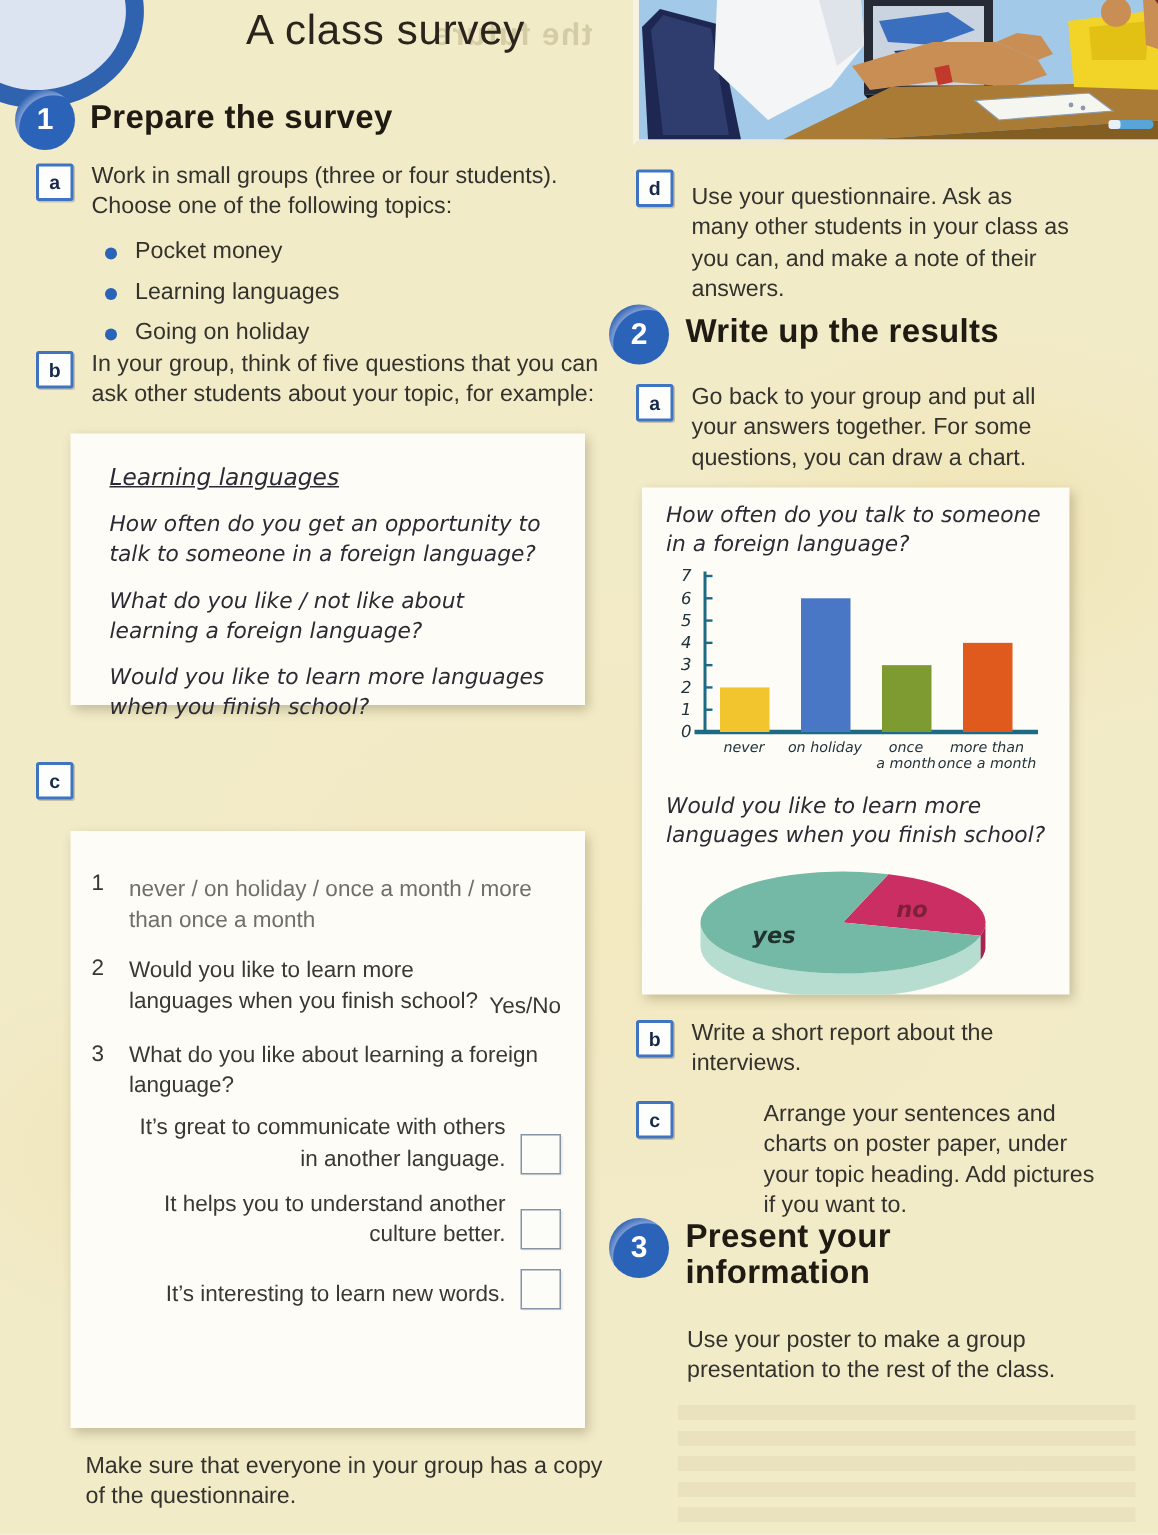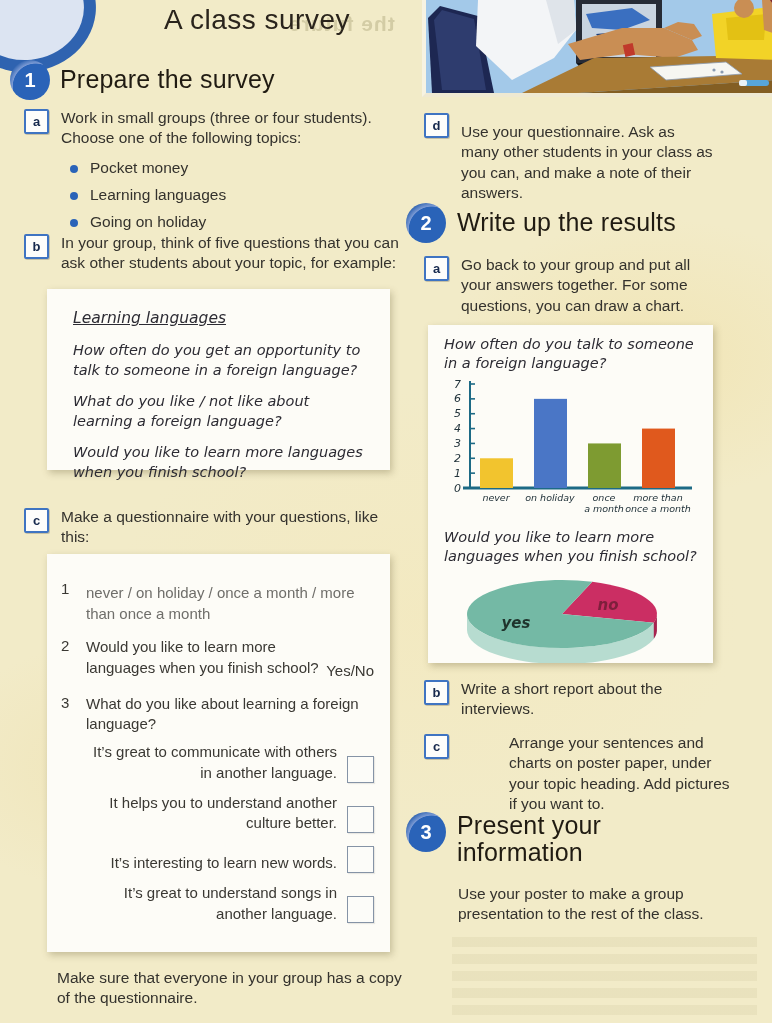--- a/index.html
+++ b/index.html
@@ -16,21 +16,21 @@
     border:12px solid #2f63b0;background:#dce4f2;transform:rotate(-6deg);}
   .page-title{left:50px;top:4px;width:300px;text-align:right;font-size:28px;
     color:#2a241c;font-weight:500;letter-spacing:.5px;}
   .bleed-title{left:288px;top:12px;transform:scaleX(-1);font-size:21px;font-weight:700;
     color:#938c5e;opacity:.32;letter-spacing:1px;}
   .illu{left:422px;top:0;width:350px;height:93px;border-left:4px solid #f7f3e2;
     border-bottom:4px solid #efe9d2;}
   .badge-num{width:40px;height:40px;border-radius:50%;
     background:radial-gradient(circle at 64% 66%, #2a63b8 61%, #7b9ad4 63%, #2f63b0 78%);
     color:#fff;font-weight:700;font-size:20px;display:flex;align-items:center;justify-content:center;}
-  .sec-title{font-size:25px;font-weight:400;color:#201b12;line-height:1.08;letter-spacing:.2px;}
+  .sec-title{font-size:22px;font-weight:700;color:#201b12;line-height:1.08;letter-spacing:.2px;}
   .item{display:flex;gap:12px;align-items:flex-start;}
   .badge-letter{width:21px;height:21px;flex:none;background:#fdfdfb;border:2px solid #3f74c2;
     border-radius:2px;color:#16294d;font-weight:700;font-size:13px;display:flex;
     align-items:center;justify-content:center;box-shadow:1px 1px 0 rgba(0,0,0,.18);margin-top:1px;}
   .itext{font-size:15.5px;line-height:1.32;color:#34322d;}
   .bullet{display:flex;align-items:center;gap:12px;height:27px;}
   .dot{width:8px;height:8px;border-radius:50%;background:#2a63b8;flex:none;}
   .card{background:#fdfcf7;box-shadow:2px 3px 7px rgba(90,80,40,.3);}
   .hand{font-family:"DejaVu Sans",sans-serif;font-style:italic;color:#2c2b33;}
   .hand-card{left:47px;top:289px;width:343px;height:181px;padding:20px 18px 0 26px;box-sizing:border-box;}
@@ -130,21 +130,20 @@
 
   <div class="abs card hand-card">
     <div class="hand hand-title">Learning languages</div>
     <div class="hand hand-q">How often do you get an opportunity to talk to someone in a foreign language?</div>
     <div class="hand hand-q">What do you like / not like about learning a foreign language?</div>
     <div class="hand hand-q">Would you like to learn more languages when you finish school?</div>
   </div>
 
   <div class="abs item" style="left:24px;top:507px;width:366px;">
     <span class="badge-letter">c</span>
-    <span class="itext">Make a questionnaire with your questions, like this:</span>
   </div>
 
   <div class="abs card q-card">
     <div class="qitem">
       <span class="qnum">1</span>
       <span class="qtext">
         <span class="qopts" style="display:block;">never / on holiday / once a month / more than once a month</span>
       </span>
     </div>
     <div class="qitem" style="padding-right:62px;margin-bottom:15px;">
@@ -159,24 +158,20 @@
     <div class="stmt">
       <span class="qtext">It’s great to communicate with others in another language.</span>
       <span class="cbx"></span>
     </div>
     <div class="stmt">
       <span class="qtext">It helps you to understand another culture better.</span>
       <span class="cbx"></span>
     </div>
     <div class="stmt" style="margin-top:12px;">
       <span class="qtext">It’s interesting to learn new words.</span>
-      <span class="cbx"></span>
-    </div>
-    <div class="stmt">
-      <span class="qtext">It’s great to understand songs in another language.</span>
       <span class="cbx"></span>
     </div>
   </div>
 
   <div class="abs itext" style="left:57px;top:968px;width:348px;">Make sure that everyone in your group has a copy of the questionnaire.</div>
 
   <div class="abs item" style="left:424px;top:112px;width:290px;">
     <span class="badge-letter">d</span>
     <span class="itext" style="max-width:256px;margin-top:10px;">Use your questionnaire. Ask as many other students in your class as you can, and make a note of their answers.</span>
   </div>

